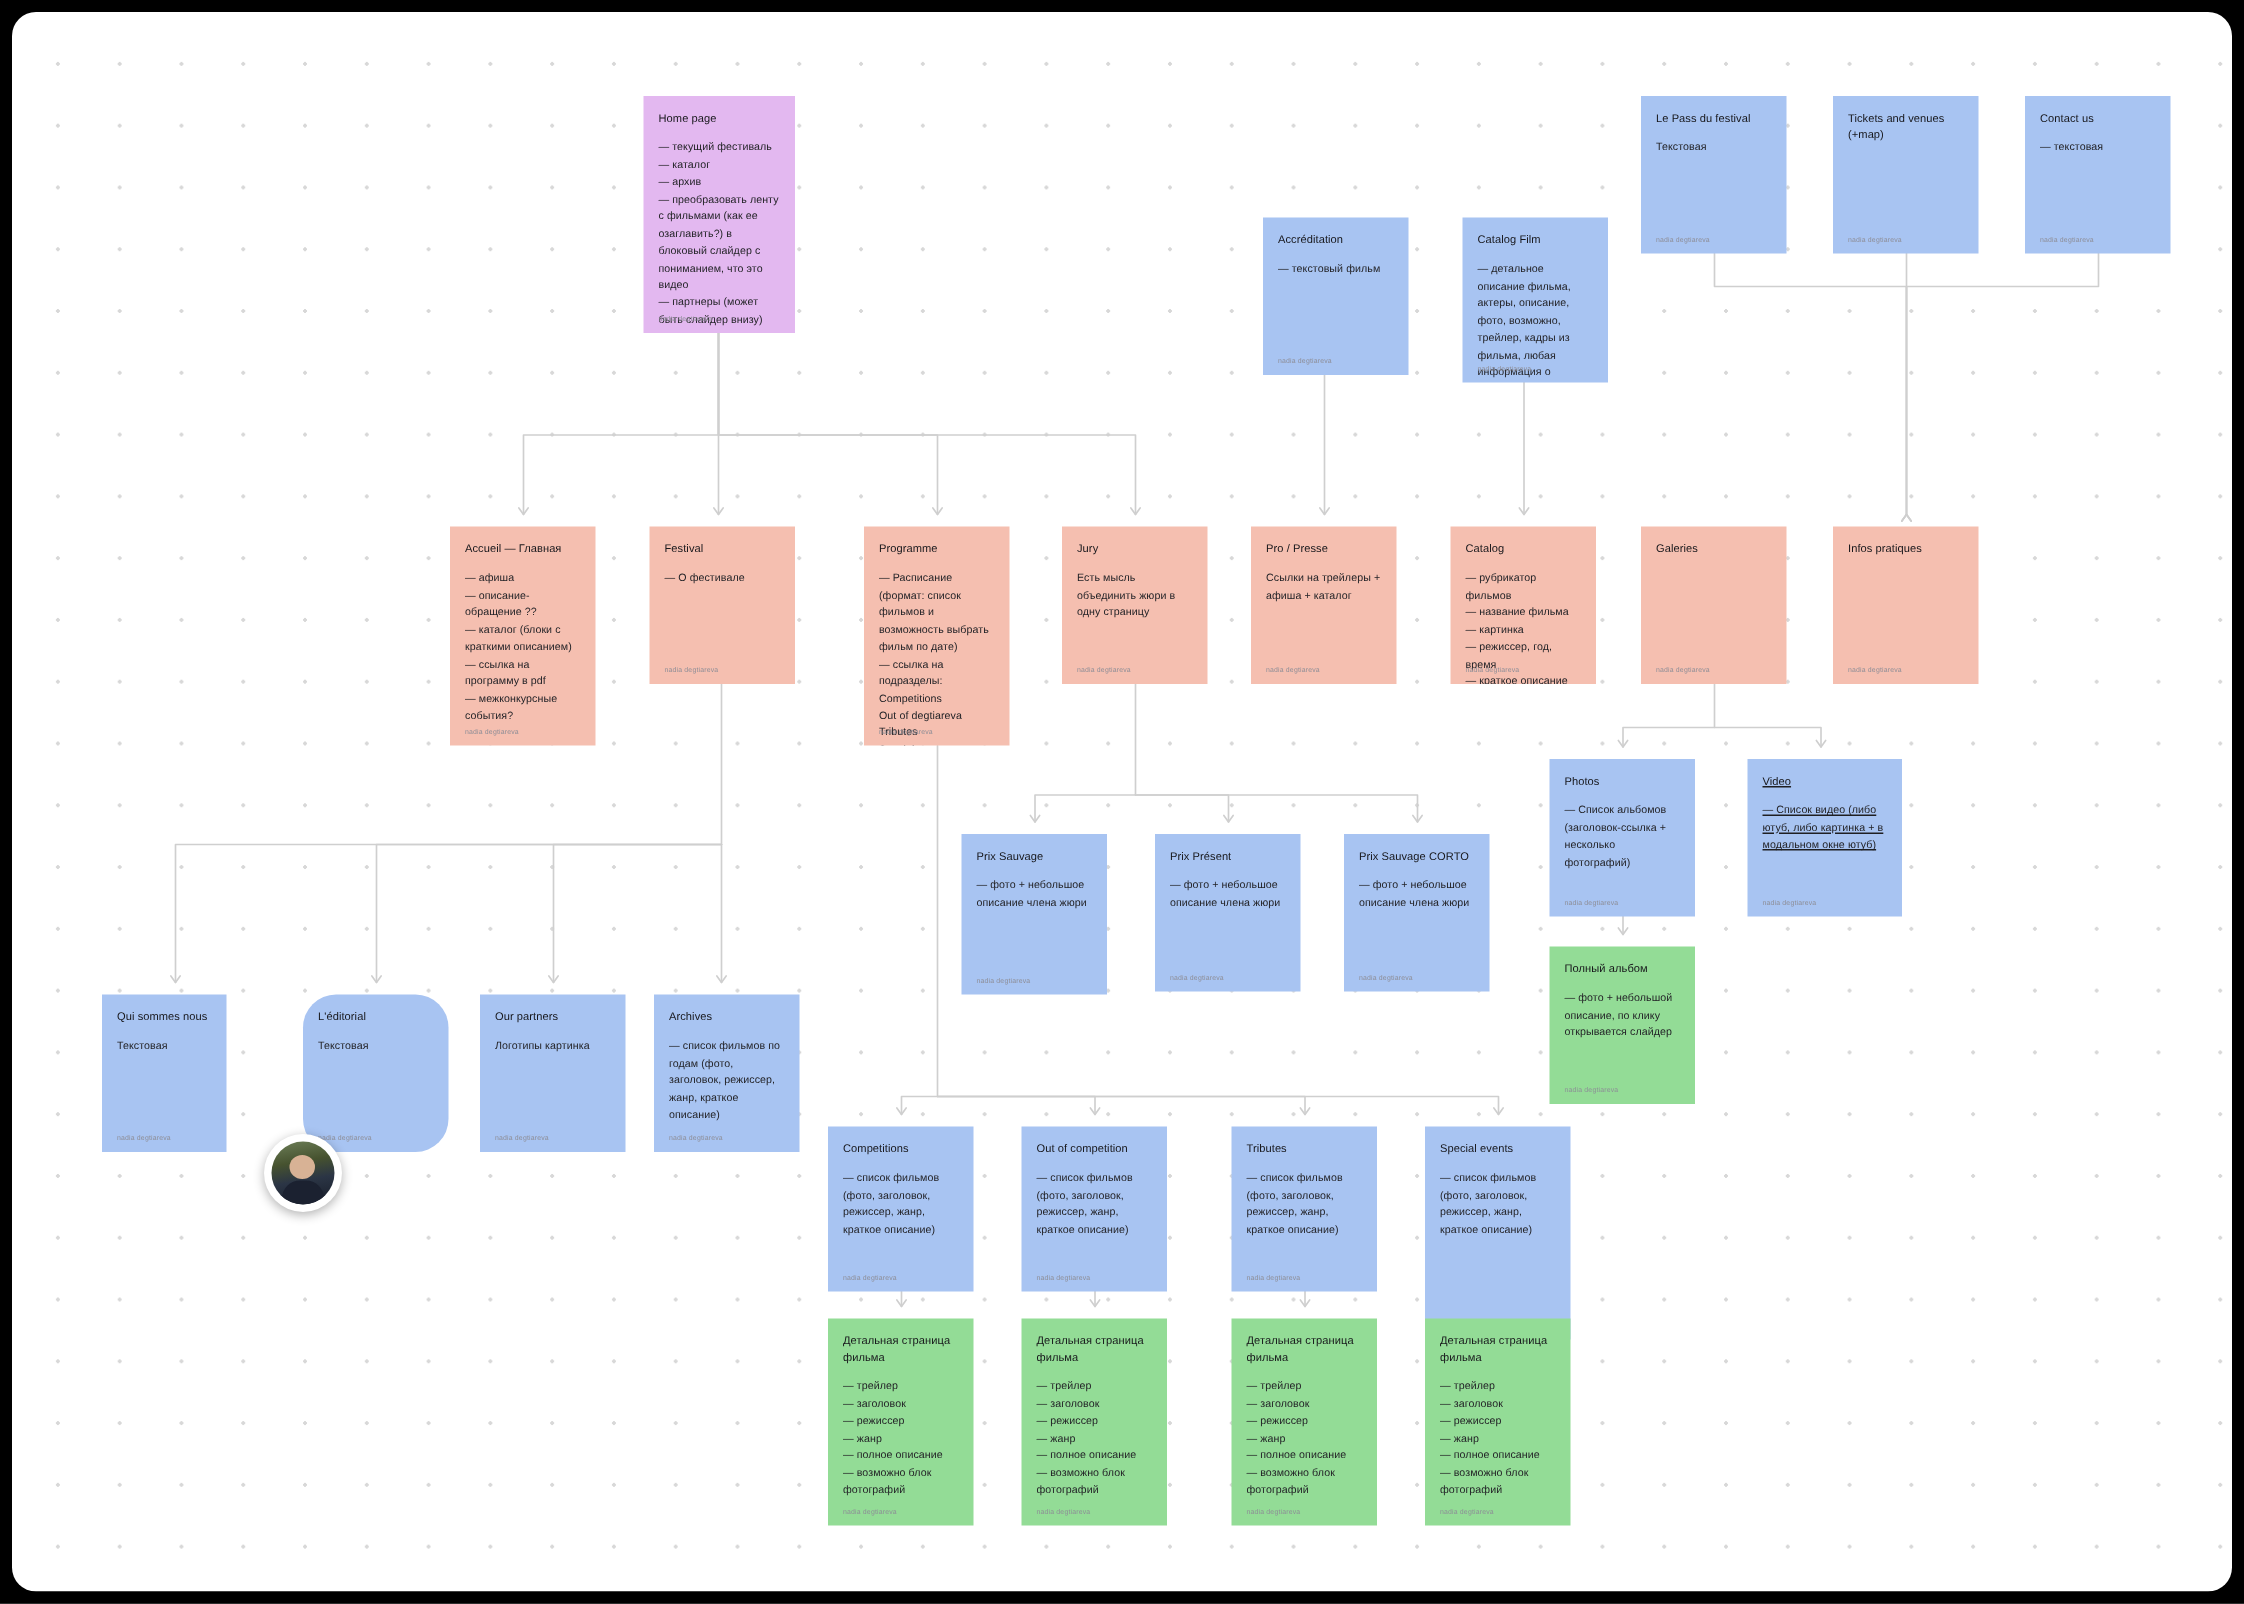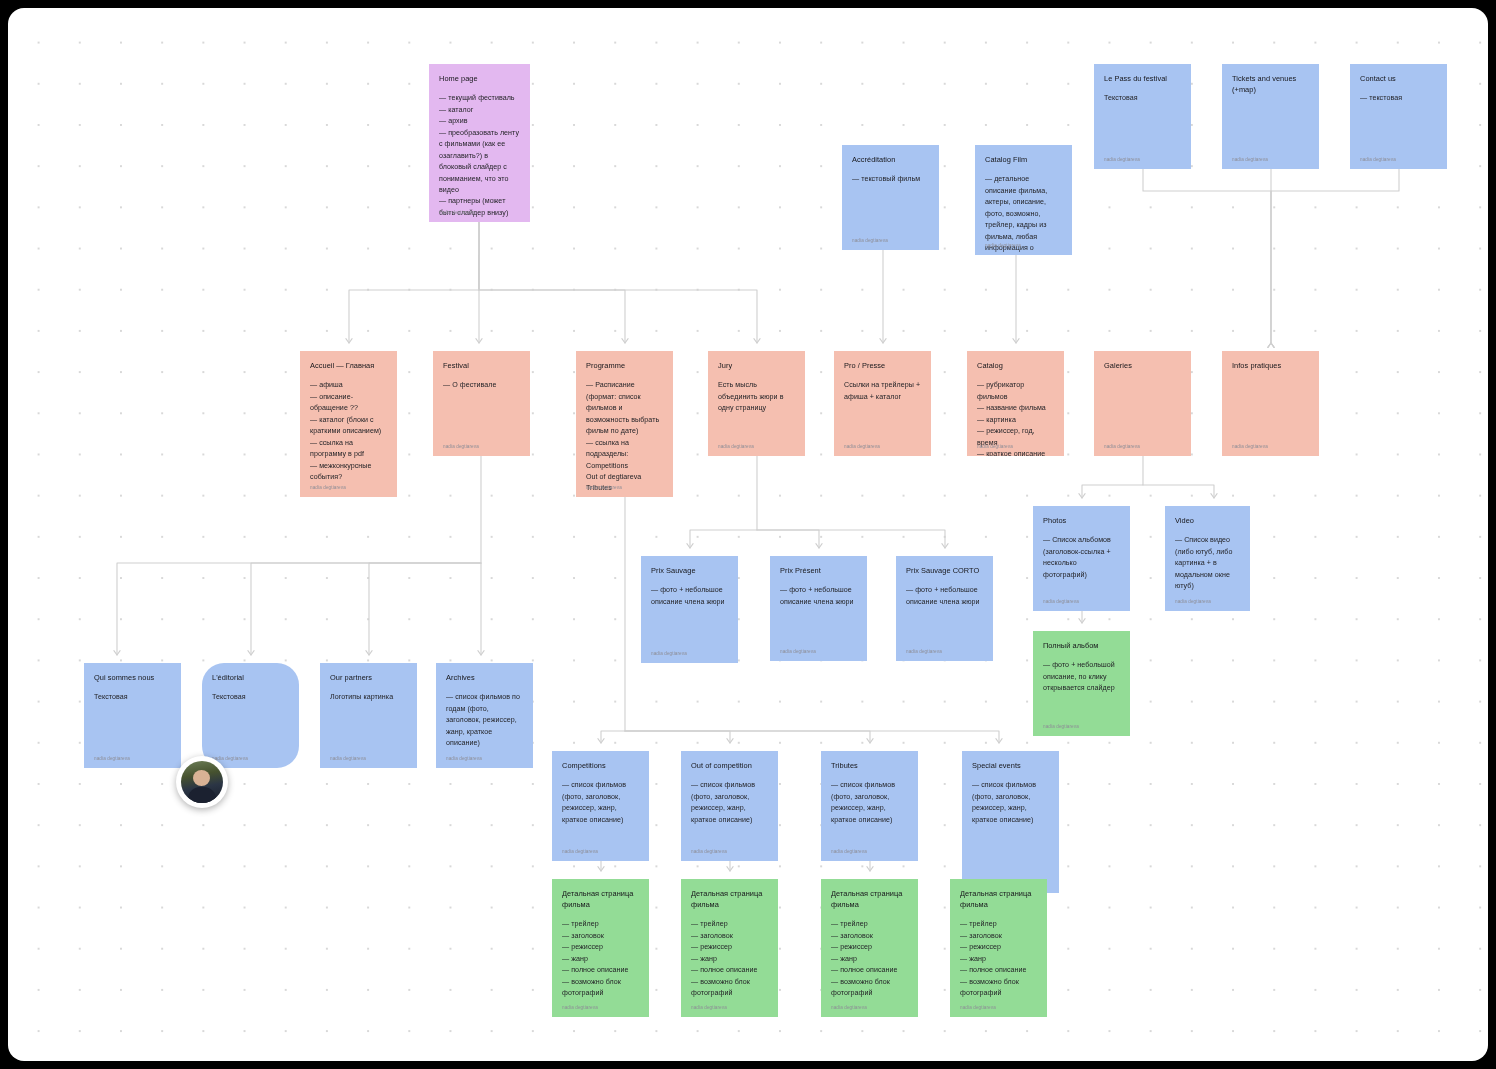--- a/index.html
+++ b/index.html
@@ -265,31 +265,31 @@
         <div class="node c-blue" style="left: 888px; top: 548px; width: 97px; height: 105px;">
           <div class="title">Prix Sauvage CORTO</div>
           <div class="body">— фото + небольшое описание члена жюри</div>
           <div class="author">nadia degtiareva</div>
         </div>
         <div class="node c-blue" style="left: 1025px; top: 498px; width: 97px; height: 105px;">
           <div class="title">Photos</div>
           <div class="body">— Список альбомов (заголовок-ссылка + несколько фотографий)</div>
           <div class="author">nadia degtiareva</div>
         </div>
-        <div class="node c-blue" style="left: 1157px; top: 498px; width: 85px; height: 105px;">
+        <div class="node c-blue" style="left: 1157px; top: 498px; width: 103px; height: 105px; text-decoration: underline;">
           <div class="title">Video</div>
           <div class="body">— Список видео (либо ютуб, либо картинка + в модальном окне ютуб)</div>
           <div class="author">nadia degtiareva</div>
         </div>
         <div class="node c-green" style="left: 1025px; top: 623px; width: 97px; height: 105px;">
           <div class="title">Полный альбом</div>
           <div class="body">— фото + небольшой описание, по клику открывается слайдер</div>
           <div class="author">nadia degtiareva</div>
         </div>
-        <div class="node c-blue" style="left: 60px; top: 655px; width: 97px; height: 105px; margin-left: 16px;">
+        <div class="node c-blue" style="left: 60px; top: 655px; width: 83px; height: 105px;">
           <div class="title">Qui sommes nous</div>
           <div class="body">Текстовая</div>
           <div class="author">nadia degtiareva</div>
         </div>
         <div class="node c-blue" style="left: 194px; top: 655px; width: 97px; height: 105px; border-radius: 22px;">
           <div class="title">L'éditorial</div>
           <div class="body">Текстовая</div>
           <div class="author">nadia degtiareva</div>
         </div>
         <div class="node c-blue" style="left: 312px; top: 655px; width: 97px; height: 105px;">
@@ -310,21 +310,21 @@
         <div class="node c-blue" style="left: 673px; top: 743px; width: 97px; height: 110px;">
           <div class="title">Out of competition</div>
           <div class="body">— список фильмов (фото, заголовок, режиссер, жанр, краткое описание)</div>
           <div class="author">nadia degtiareva</div>
         </div>
         <div class="node c-blue" style="left: 813px; top: 743px; width: 97px; height: 110px;">
           <div class="title">Tributes</div>
           <div class="body">— список фильмов (фото, заголовок, режиссер, жанр, краткое описание)</div>
           <div class="author">nadia degtiareva</div>
         </div>
-        <div class="node c-blue" style="left: 942px; top: 743px; width: 97px; height: 142px; margin-left: 12px;">
+        <div class="node c-blue" style="left: 942px; top: 743px; width: 97px; height: 142px;">
           <div class="title">Special events</div>
           <div class="body">— список фильмов (фото, заголовок, режиссер, жанр, краткое описание)</div>
           <div class="author">nadia degtiareva</div>
         </div>
         <div class="node c-green" style="left: 544px; top: 871px; width: 97px; height: 138px;">
           <div class="title">Детальная страница фильма</div>
           <div class="body">— трейлер
 — заголовок
 — режиссер
 — жанр

